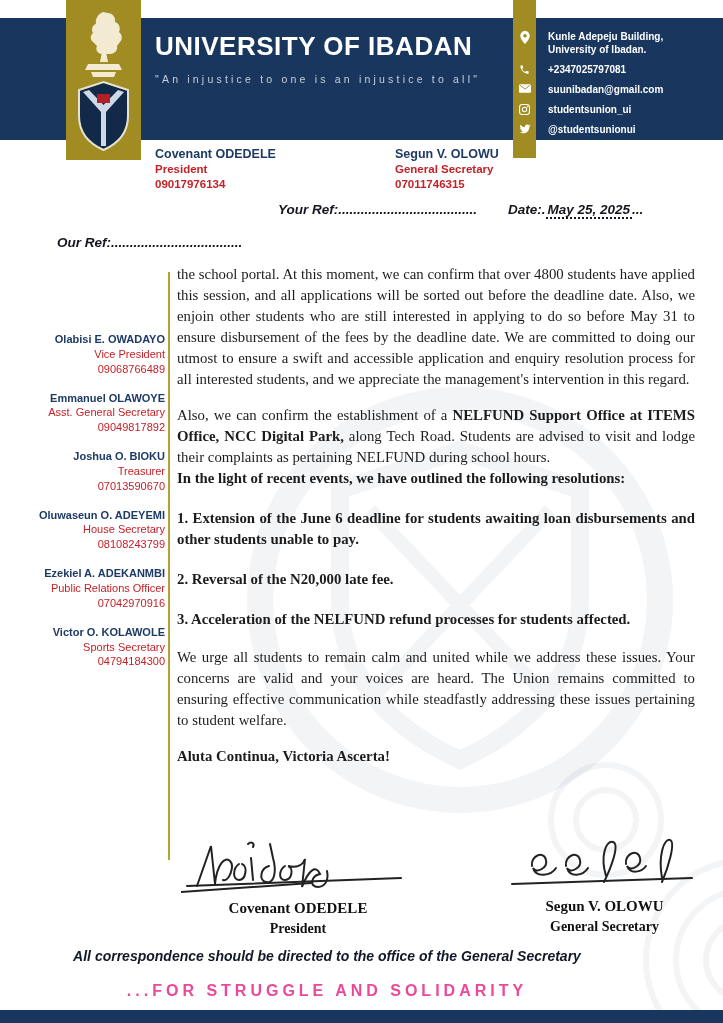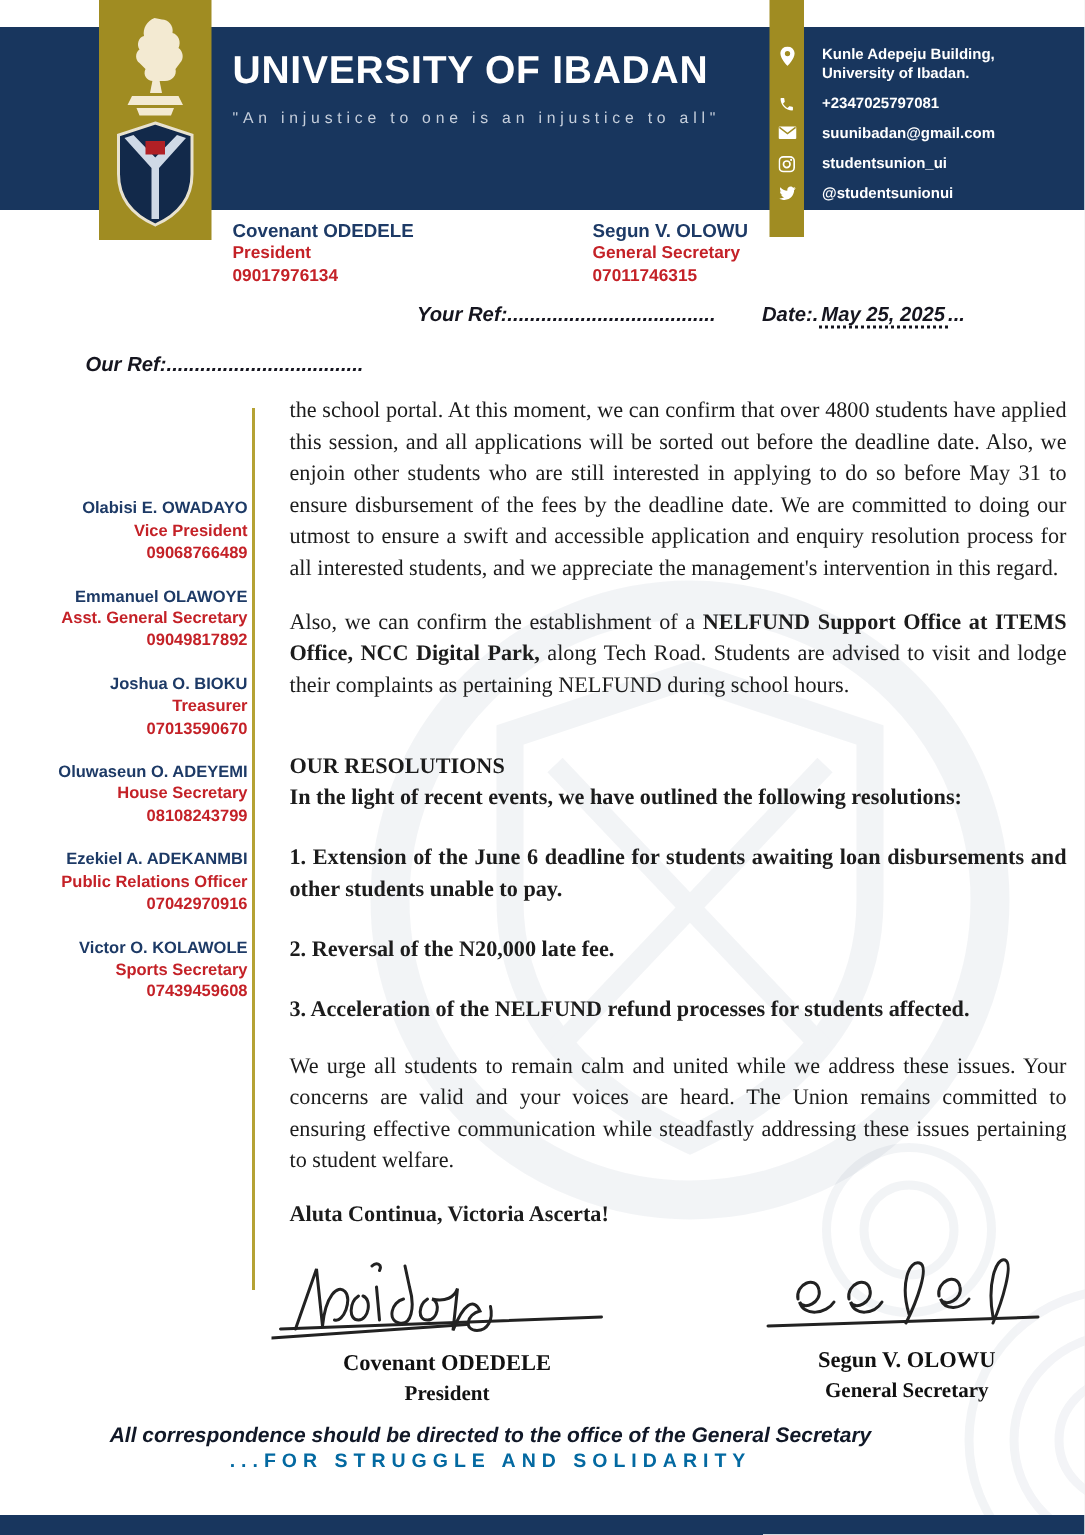--- a/index.html
+++ b/index.html
@@ -29,44 +29,44 @@
   .refline{position:absolute;top:202px;left:0;width:723px;font-style:italic;font-weight:800;
            font-size:13.5px;color:#15151f;}
   .refline .our{position:absolute;left:57px;margin-top:33px;}
   .refline .your{position:absolute;left:278px;}
   .refline .date{position:absolute;left:508px;}
   .date-value{border-bottom:2px dotted #15151f;padding:0 2px;}
   
   .sidebar{position:absolute;left:14px;top:332px;width:151px;text-align:right;}
   .officer{margin-bottom:14px;line-height:1.35;}
   .o-name{font-size:11px;font-weight:800;color:#1d3a66;}
-  .o-role,.o-phone{font-size:11px;font-weight:700;color:#c42127;}
+  .o-role,.o-phone{font-size:11px;font-weight:400;color:#c42127;}
   .divider{position:absolute;left:168px;top:272px;width:2px;height:588px;background:#b5a234;}
   
-  .body-text{position:absolute;left:193px;top:264px;width:518px;
+  .body-text{position:absolute;left:177px;top:264px;width:518px;
              font-family:"Liberation Serif",serif;font-size:14.8px;line-height:1.42;
              color:#1c1c1c;text-align:justify;}
   .body-text p{margin:0;}
   .p2{margin-top:15px !important;}
   .res-head{margin-top:33px !important;font-weight:700;}
   .res-intro{font-weight:700;}
   .res-item{margin-top:19px !important;font-weight:700;}
   .closing{margin-top:17px !important;}
   .slogan{margin-top:15px !important;font-weight:700;}
   .bold-inline{font-weight:700;}
   
   .sig-block{position:absolute;top:836px;text-align:center;font-family:"Liberation Serif",serif;}
   .sig-left{left:178px;width:240px;}
   .sig-right{left:492px;width:225px;}
   .sig-name{font-size:15px;font-weight:700;color:#111;margin-top:2px;}
   .sig-role{font-size:14px;font-weight:700;color:#111;margin-top:4px;}
   
   .footer{position:absolute;left:0;top:948px;width:654px;text-align:center;}
   .footer-line1{font-size:14px;font-weight:800;font-style:italic;color:#111827;}
-  .footer-line2{margin-top:2px;font-size:13px;font-weight:800;letter-spacing:4px;color:#0369a1;}
+  .footer-line2{margin-top:18px;font-size:16px;font-weight:800;letter-spacing:4px;color:#ec4899;}
   .footer-bar{position:absolute;left:0;bottom:0;width:723px;height:13px;background:#18365e;}
   
   .watermark{position:absolute;left:240px;top:380px;opacity:0.05;}
   .swirls{position:absolute;right:-40px;top:760px;opacity:0.05;}
 </style>
 </head>
 <body>
 
 <div class="page">
 
@@ -195,30 +195,29 @@
       <div class="o-phone">08108243799</div>
     </div>
     <div class="officer">
       <div class="o-name">Ezekiel A. ADEKANMBI</div>
       <div class="o-role">Public Relations Officer</div>
       <div class="o-phone">07042970916</div>
     </div>
     <div class="officer">
       <div class="o-name">Victor O. KOLAWOLE</div>
       <div class="o-role">Sports Secretary</div>
-      <div class="o-phone">07439459608</div>
+      <div class="o-phone">04794184300</div>
     </div>
   </div>
 
   <div class="divider"></div>
 
   <div class="body-text">
     <p>the school portal. At this moment, we can confirm that over 4800 students have applied this session, and all applications will be sorted out before the deadline date. Also, we enjoin other students who are still interested in applying to do so before May 31 to ensure disbursement of the fees by the deadline date. We are committed to doing our utmost to ensure a swift and accessible application and enquiry resolution process for all interested students, and we appreciate the management's intervention in this regard.</p>
     <p class="p2"><span>Also, we can confirm the establishment of a </span><span class="bold-inline">NELFUND Support Office at ITEMS Office, NCC Digital Park,</span><span> along Tech Road. Students are advised to visit and lodge their complaints as pertaining NELFUND during school hours.</span></p>
-    <p class="res-head">OUR RESOLUTIONS</p>
     <p class="res-intro">In the light of recent events, we have outlined the following resolutions:</p>
     <p class="res-item">1. Extension of the June 6 deadline for students awaiting loan disbursements and other students unable to pay.</p>
     <p class="res-item">2. Reversal of the N20,000 late fee.</p>
     <p class="res-item">3. Acceleration of the NELFUND refund processes for students affected.</p>
     <p class="closing">We urge all students to remain calm and united while we address these issues. Your concerns are valid and your voices are heard. The Union remains committed to ensuring effective communication while steadfastly addressing these issues pertaining to student welfare.</p>
     <p class="slogan">Aluta Continua, Victoria Ascerta!</p>
   </div>
 
   <div class="sig-block sig-left">
     <svg width="235" height="58" viewBox="0 0 235 58">

